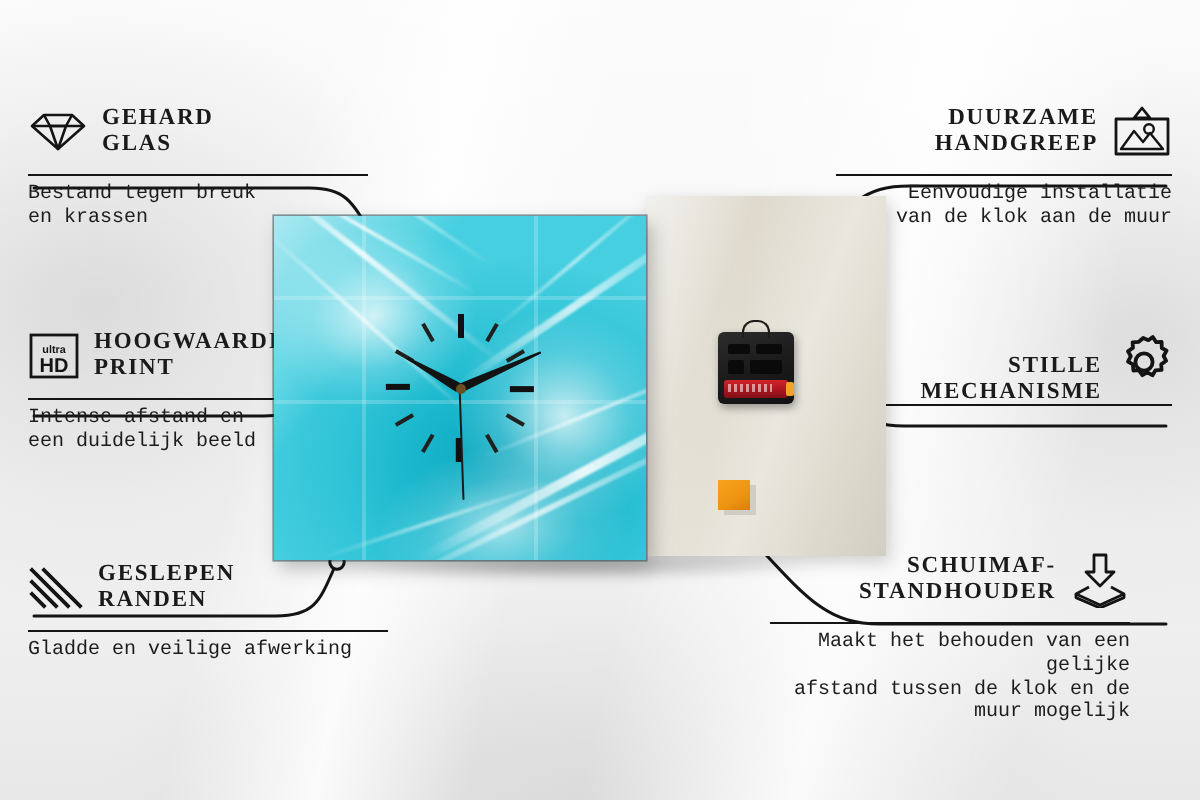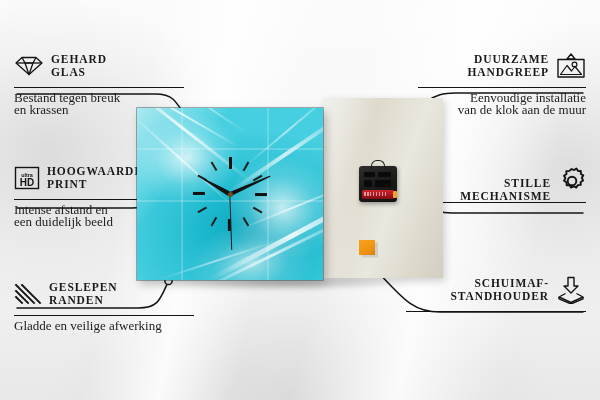--- a/index.html
+++ b/index.html
@@ -64,38 +64,38 @@
   .callout.left .title { text-align: left; }
   .callout.right .title { text-align: right; }
 
   .callout .rule {
     height: 1.4px;
     background: #141414;
     margin: 3px 0 4px 0;
   }
 
   .callout .desc {
-    font-family: Liberation Serif, serif;
-    font-size: 13px;
+    font-family: Liberation Mono, monospace;
+    font-size: 10px;
     line-height: 11.6px;
     color: #1c1c1c;
     white-space: pre-line;
   }
   .callout.left .desc { text-align: left; }
   .callout.right .desc { text-align: right; }
 
   .ico { flex: 0 0 auto; display: block; }
 
   
   #c-gehard     { left: 14px;  top: 48px;  width: 170px; }
   #c-hd         { left: 14px;  top: 160px; width: 178px; }
   #c-randen     { left: 14px;  top: 276px; width: 180px; }
   #c-handgreep  { left: 418px; top: 48px;  width: 168px; }
   #c-mech       { left: 418px; top: 163px; width: 168px; }
-  #c-foam       { left: 406px; top: 272px; width: 180px; }
+  #c-foam       { left: 385px; top: 272px; width: 180px; }
 
   
   #wires { position: absolute; inset: 0; width: 600px; height: 400px; pointer-events: none; }
 
   
   #clock-front {
     position: absolute;
     left: 137px; top: 108px;
     width: 186px; height: 172px;
     overflow: hidden;
@@ -423,15 +423,17 @@
 STANDHOUDER</div>
       <svg class="ico" width="30" height="28" viewBox="0 0 30 28">
         <g fill="none" stroke="#141414" stroke-width="1.4" stroke-linejoin="round">
           <path d="M12,1.5 L18,1.5 L18,10 L22,10 L15,17 L8,10 L12,10 Z"></path>
           <path d="M9.5,17.5 L3,21 L15,26.5 L27,21 L20.5,17.5"></path>
           <path d="M3,21 L3,22.8 L15,28 L27,22.8 L27,21"></path>
         </g>
       </svg>
     </div>
     <div class="rule"></div>
+    <div class="desc">Maakt het behouden van een gelijke
+afstand tussen de klok en de muur mogelijk</div>
   </div>
 
 </div>
 
 </body></html>

